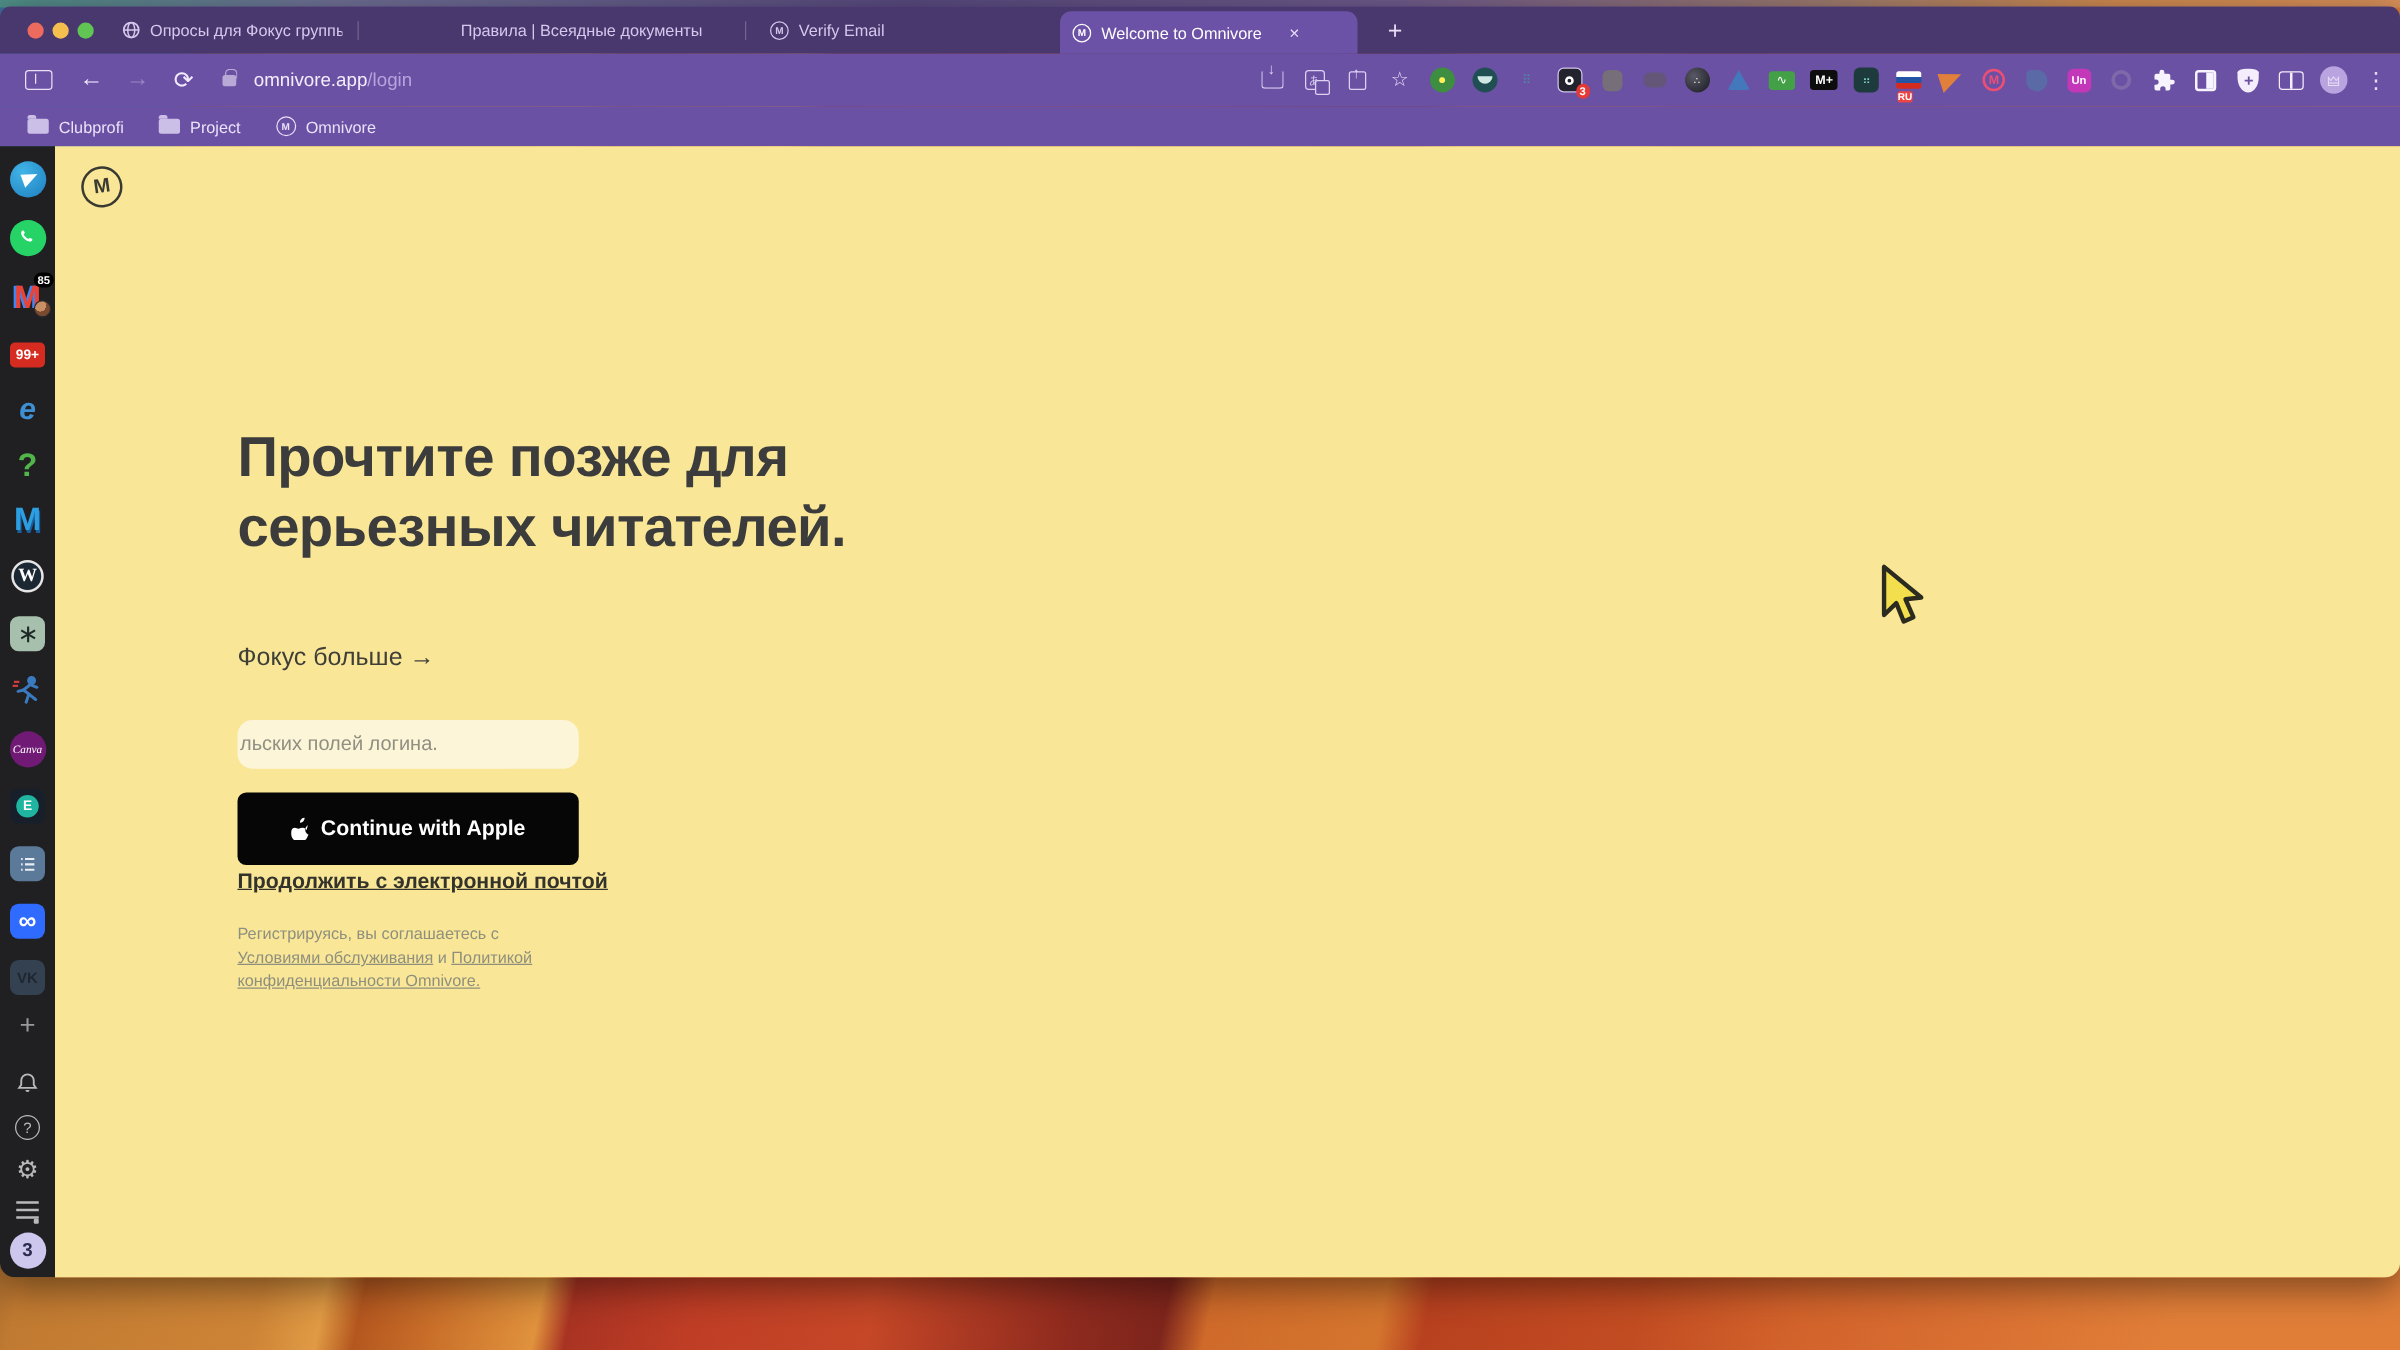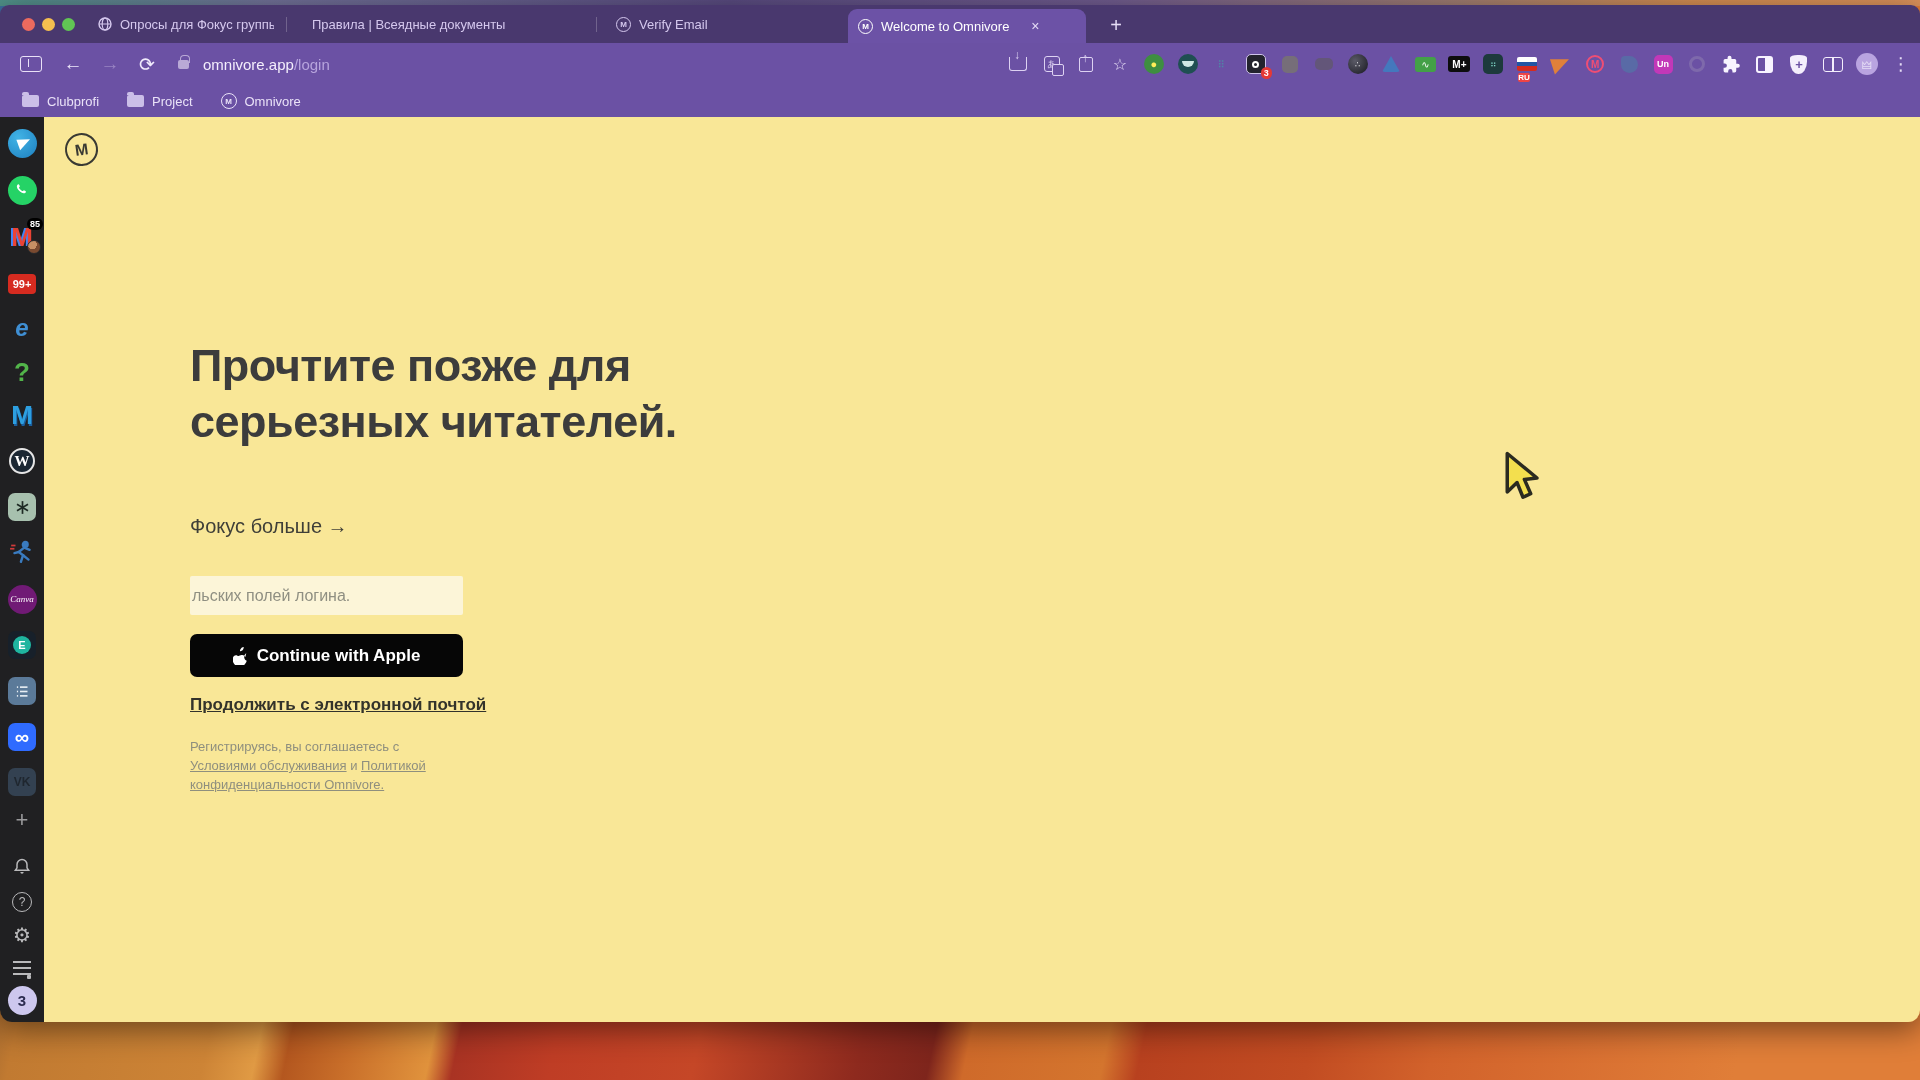--- a/index.html
+++ b/index.html
@@ -99,22 +99,22 @@
   .page { flex:1; background:#f9e797; position:relative; overflow:hidden; }
   .omni-logo { position:absolute; left:21px; top:16px; width:33px; height:33px; border:2.6px solid #3a3a33;
     border-radius:50%; display:flex; align-items:center; justify-content:center;
     font-weight:bold; font-size:16px; color:#3a3a33; transform:rotate(-8deg); }
   .headline { position:absolute; left:146px; top:221px; width:560px; font-size:45px; font-weight:bold;
     color:#3c3c3c; line-height:56px; letter-spacing:-0.5px; }
   .subline { position:absolute; left:146px; top:338px; width:590px; font-size:20px; color:#3f3f38; line-height:26px; }
   .learn { position:absolute; left:146px; top:398px; font-size:20px; color:#3f3f38; }
   .login-frag { position:absolute; left:146px; top:459px; width:273px; height:39px; background:#fcf5d8;
     font-size:16px; color:#8f8f82; display:flex; align-items:center; white-space:nowrap; overflow:hidden;
-    padding-left:2px; border-radius:2px; }
-  .apple-btn { position:absolute; left:146px; top:517px; width:273px; height:43px; background:#060606;
+    padding-left:2px; border-radius:12px; }
+  .apple-btn { position:absolute; left:146px; top:517px; width:273px; height:58px; background:#060606;
     border:none; border-radius:7px; color:#fff; font-size:17px; font-weight:600;
     display:flex; align-items:center; justify-content:center; gap:9px; font-family:"Liberation Sans",sans-serif; }
   .email-link { position:absolute; left:146px; top:578px; font-size:17px; font-weight:600; color:#33332b;
     text-decoration:underline; }
   .terms { position:absolute; left:146px; top:620px; width:242px; font-size:13px; line-height:19px; color:#8f8f7e; }
   .terms a { color:#8f8f7e; text-decoration:underline; }
 
   .cursor { position:absolute; left:1502px; top:450px; width:42px; height:56px; pointer-events:none; z-index:50; }
 </style>
 </head>
@@ -133,21 +133,21 @@
       <div class="tab" style="left:88px;width:196px;">
         <svg class="fav-globe" width="14" height="14" viewBox="0 0 14 14">
           <circle cx="7" cy="7" r="6" fill="none" stroke="#d5c8ee" stroke-width="1.4"></circle>
           <ellipse cx="7" cy="7" rx="2.8" ry="6" fill="none" stroke="#d5c8ee" stroke-width="1.2"></ellipse>
           <line x1="1" y1="7" x2="13" y2="7" stroke="#d5c8ee" stroke-width="1.2"></line>
         </svg>
         <span class="ttl">Опросы для Фокус группы (Отве</span>
       </div>
       <div class="tab-sep" style="left:286px"></div>
 
-      <div class="tab" style="left:302px;width:296px;justify-content:flex-start;">
+      <div class="tab" style="left:276px;width:296px;justify-content:flex-end;">
         <span class="ttl">Правила | Всеядные документы</span>
       </div>
       <div class="tab-sep" style="left:596px"></div>
 
       <div class="tab" style="left:606px;width:225px;">
         <span class="fav-omni">M</span>
         <span class="ttl">Verify Email</span>
       </div>
 
       <div class="tab active" style="left:848px;width:238px;">

